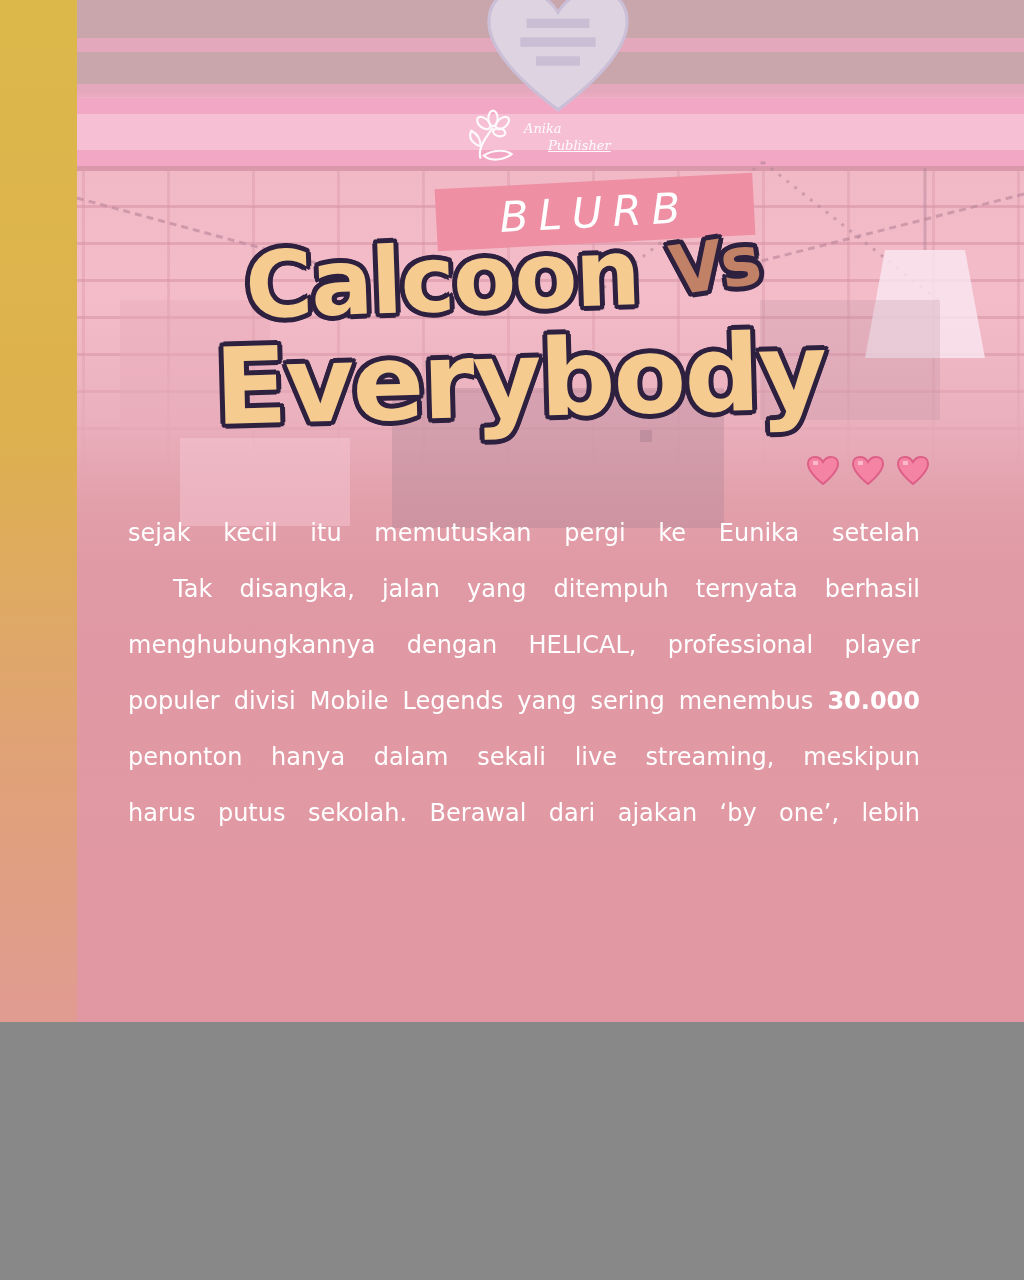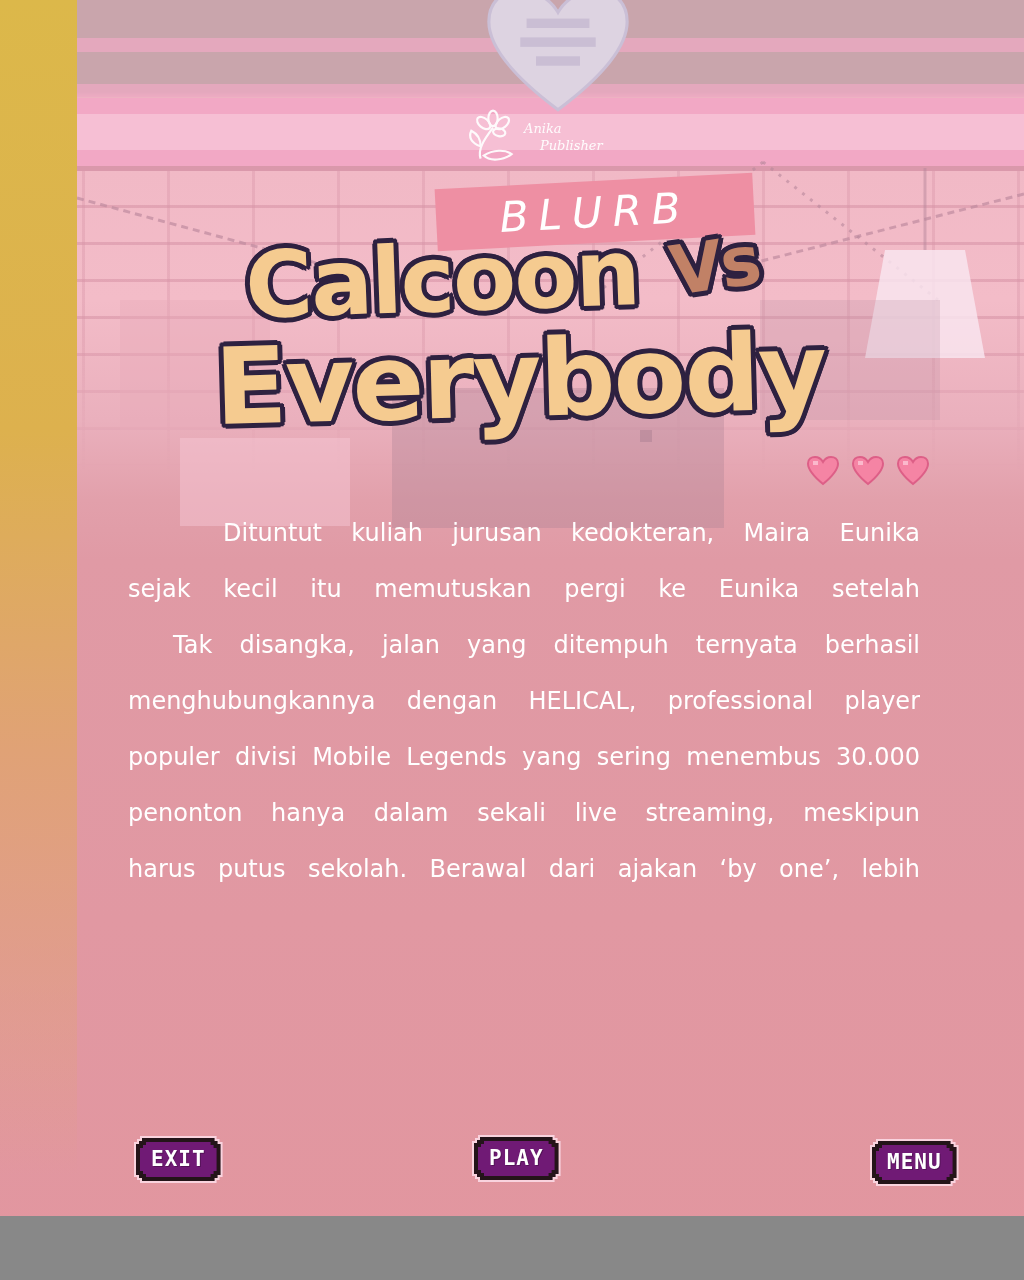--- a/index.html
+++ b/index.html
@@ -1,17 +1,17 @@
 <!DOCTYPE html>
 <html><head>
 <meta charset="utf-8">
 <style>
   html,body{margin:0;padding:0;background:#888;}
   #stage{
-    position:relative;width:1024px;height:1216px;overflow:hidden;
+    position:relative;width:1024px;height:1022px;overflow:hidden;
     font-family:"DejaVu Sans",sans-serif;
   }
   
   .bg-main{position:absolute;inset:0;
     background:linear-gradient(180deg,
       #c9a5ac 0px,#c9a5ac 92px,#edb2c2 96px,#f1b9c6 170px,#f3bcc8 300px,
       #eab0bd 420px,#e2a0ab 500px,#e09aa5 560px,#e2969f 1280px);}
   .stripe{position:absolute;left:0;width:1024px;background:#eba9c2;opacity:.8;}
   .stripe.s1{top:38px;height:14px;}
   .stripe.s2{top:84px;height:13px;}
@@ -25,21 +25,21 @@
     -webkit-mask-image:linear-gradient(180deg,#000 55%,transparent 100%);
     mask-image:linear-gradient(180deg,#000 55%,transparent 100%);}
   .deco-svg{position:absolute;inset:0;width:1024px;height:1280px;}
   .left-strip{position:absolute;left:0;top:0;width:77px;height:1280px;
     background:linear-gradient(180deg,#dcb84a 0px,#ddb14e 430px,#e0a276 750px,rgba(226,148,158,0) 1175px);}
   .top-heart{position:absolute;left:432px;top:-16px;width:252px;height:132px;}
   
   .logo{position:absolute;left:462px;top:104px;width:150px;height:66px;display:flex;align-items:center;color:#fff;}
   .logo svg{width:62px;height:62px;flex:0 0 auto;opacity:.92;}
   .logo-text{font-family:"DejaVu Serif",serif;font-style:italic;font-size:13px;line-height:17px;opacity:.95;}
-  .logo-text .l2{margin-left:16px;}
+  .logo-text .l2{margin-left:24px;text-decoration:underline;}
   
   .blurb-banner{position:absolute;left:436px;top:181px;width:318px;height:62px;
     background:#ee8fa3;transform:rotate(-3deg);display:flex;align-items:center;justify-content:center;}
   .blurb-banner span{color:#fff;font-size:42px;font-style:italic;letter-spacing:10px;font-weight:400;}
   
   .bubble{position:absolute;font-weight:bold;color:#f5cb90;letter-spacing:-2px;
     text-shadow:
       -5px 0 #2e2140,5px 0 #2e2140,0 -5px #2e2140,0 5px #2e2140,
       -4px -3px #2e2140,4px 3px #2e2140,-3px 4px #2e2140,3px -4px #2e2140,
       -4px 3px #2e2140,4px -3px #2e2140,3px 4px #2e2140,-3px -4px #2e2140;}
@@ -49,21 +49,21 @@
   
   .hearts-row{position:absolute;left:806px;top:455px;display:flex;gap:11px;}
   .hearts-row svg{width:34px;height:31px;}
   
   .blurb-text{position:absolute;left:128px;top:505px;width:792px;color:#fff;
     font-size:24px;line-height:56px;}
   .line{height:56px;overflow:hidden;text-align:justify;text-align-last:justify;white-space:nowrap;}
   .line.no-just{text-align-last:left;}
   .line.ind-1{text-indent:95px;}
   .line.ind-2{text-indent:45px;}
-  .line .b{font-weight:normal;}
+  .line .b{font-weight:bold;}
   
   .pxbtn{position:absolute;cursor:pointer;}
   .notch{clip-path:polygon(0 6px,3px 6px,3px 3px,6px 3px,6px 0,
     calc(100% - 6px) 0,calc(100% - 6px) 3px,calc(100% - 3px) 3px,calc(100% - 3px) 6px,100% 6px,
     100% calc(100% - 6px),calc(100% - 3px) calc(100% - 6px),calc(100% - 3px) calc(100% - 3px),
     calc(100% - 6px) calc(100% - 3px),calc(100% - 6px) 100%,
     6px 100%,6px calc(100% - 3px),3px calc(100% - 3px),3px calc(100% - 6px),0 calc(100% - 6px));}
   .btn-light{background:#f9d3de;padding:2px;}
   .btn-dark{background:#241419;padding:4px;}
   .btn-fill{background:#701a75;padding:5px 11px 6px;
@@ -143,21 +143,20 @@
       <path d="M17 29 C6 20 2 13 2 8.5 C2 4 5.5 2 9 2 C12.5 2 15.5 4.5 17 7 C18.5 4.5 21.5 2 25 2 C28.5 2 32 4 32 8.5 C32 13 28 20 17 29 Z" fill="#f584a4" stroke="#dd5f87" stroke-width="2"></path>
       <rect x="7" y="6" width="5" height="4" fill="#fbc2d3" opacity="0.85"></rect>
     </svg>
     <svg viewBox="0 0 34 31">
       <path d="M17 29 C6 20 2 13 2 8.5 C2 4 5.5 2 9 2 C12.5 2 15.5 4.5 17 7 C18.5 4.5 21.5 2 25 2 C28.5 2 32 4 32 8.5 C32 13 28 20 17 29 Z" fill="#f584a4" stroke="#dd5f87" stroke-width="2"></path>
       <rect x="7" y="6" width="5" height="4" fill="#fbc2d3" opacity="0.85"></rect>
     </svg>
   </div>
 
   <div class="blurb-text">
-    <div class="line ind-1"><span>Dituntut kuliah jurusan kedokteran, Maira Eunika</span><span class="b"></span></div>
     <div class="line"><span>sejak kecil itu memutuskan pergi ke Eunika setelah</span><span class="b"></span></div>
     <div class="line ind-2"><span>Tak disangka, jalan yang ditempuh ternyata berhasil</span><span class="b"></span></div>
     <div class="line"><span>menghubungkannya dengan HELICAL, professional player</span><span class="b"></span></div>
     <div class="line"><span>populer divisi Mobile Legends yang sering menembus </span><span class="b">30.000</span></div>
     <div class="line"><span>penonton hanya dalam sekali live streaming, meskipun</span><span class="b"></span></div>
     <div class="line"><span>harus putus sekolah. Berawal dari ajakan ‘by one’, lebih</span><span class="b"></span></div>
   </div>
 
   <div class="pxbtn" style="left:134px;top:1136px;">
     <div class="btn-light notch">

